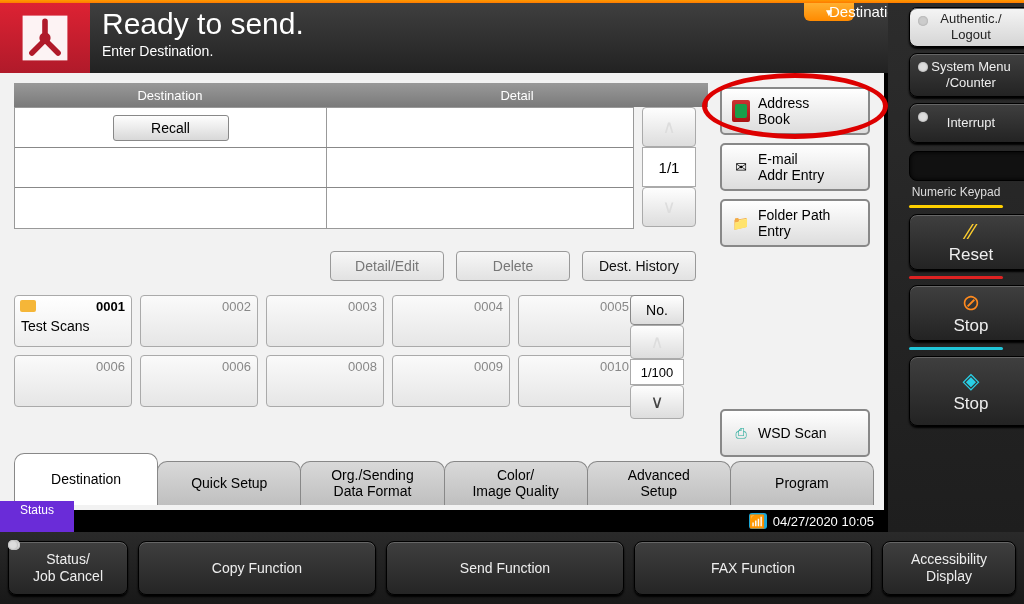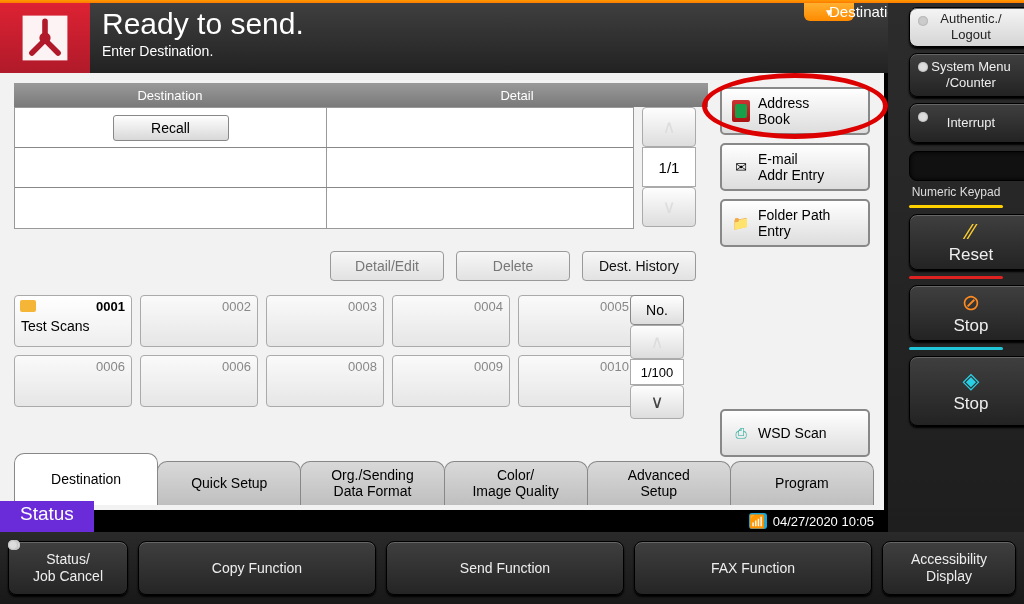--- a/index.html
+++ b/index.html
@@ -95,21 +95,21 @@
   .grid-side .arrow-btn{height:34px;}
   .grid-side .page-ind{height:26px;font-size:13px;}
 
   
   .tabs{position:absolute; left:14px; top:380px; width:860px; height:52px; display:flex; align-items:flex-end;}
   .tab{flex:1; height:44px; background:linear-gradient(#d9d9d9,#bfbfbf); border:1px solid #888; border-bottom:none;
     border-radius:10px 10px 0 0; display:flex;align-items:center;justify-content:center;font-size:14px;text-align:center;line-height:1.1;}
   .tab.active{background:#fff; height:52px;}
   .tab + .tab{margin-left:-1px;}
   .status-bar{position:absolute; left:0; top:510px; width:884px; height:22px; background:#000; color:#fff; font-size:13px; display:flex; align-items:center;}
-  .status-btn{background:#6a2cd8; color:#fff; padding:2px 20px; font-size:19px; height:40px;}
+  .status-btn{background:#6a2cd8; color:#fff; padding:2px 20px; font-size:12px; height:40px;}
   .status-right{margin-left:auto; display:flex; align-items:center; gap:6px; padding-right:10px;}
   .wifi-ic{width:18px;height:16px;background:#19a7d8;border-radius:3px;display:flex;align-items:center;justify-content:center;}
 
   
   .hw-bar{position:absolute; left:0; top:532px; width:1024px; height:72px; background:linear-gradient(#2a2a2a,#181818);
     display:flex; align-items:center; gap:10px; padding:0 8px;}
   .hw-btn{height:54px; background:linear-gradient(#3f3f3f,#252525); color:#eee; border:1px solid #000;
     border-radius:8px; box-shadow:inset 0 1px 0 #666,0 2px 2px #000; font-size:14px; display:flex;align-items:center;justify-content:center;text-align:center;line-height:1.2;}
   .hw-btn.small{width:120px;}
   .hw-btn.wide{flex:1;}

